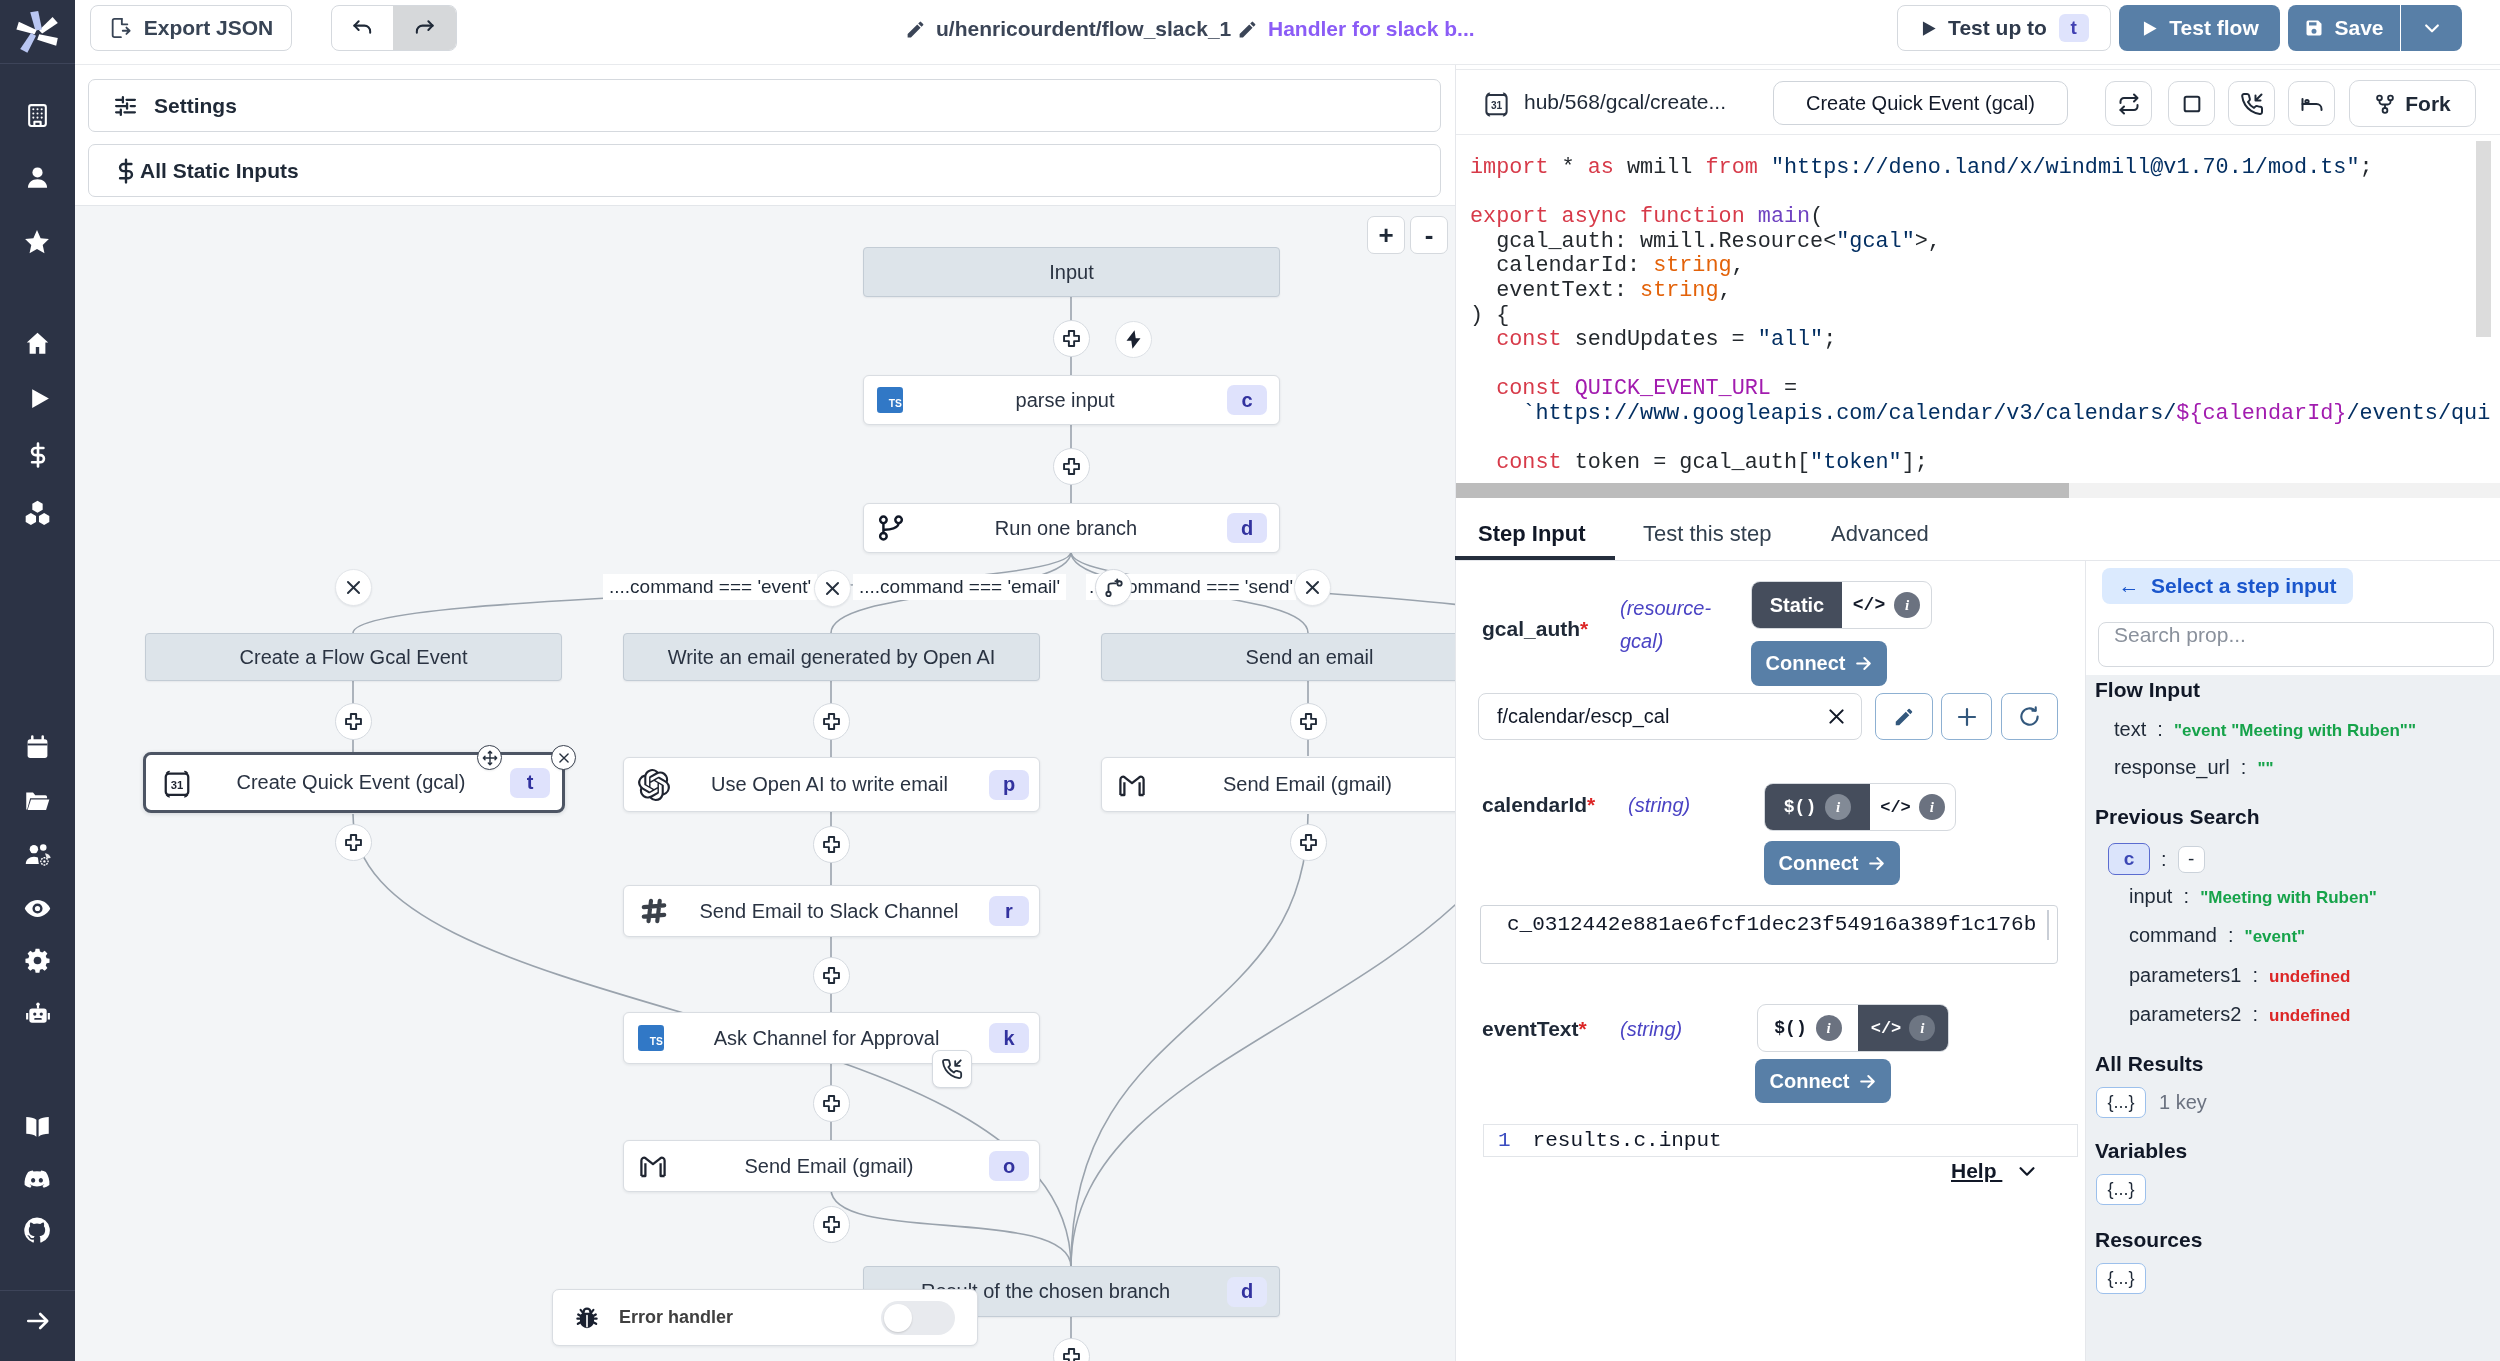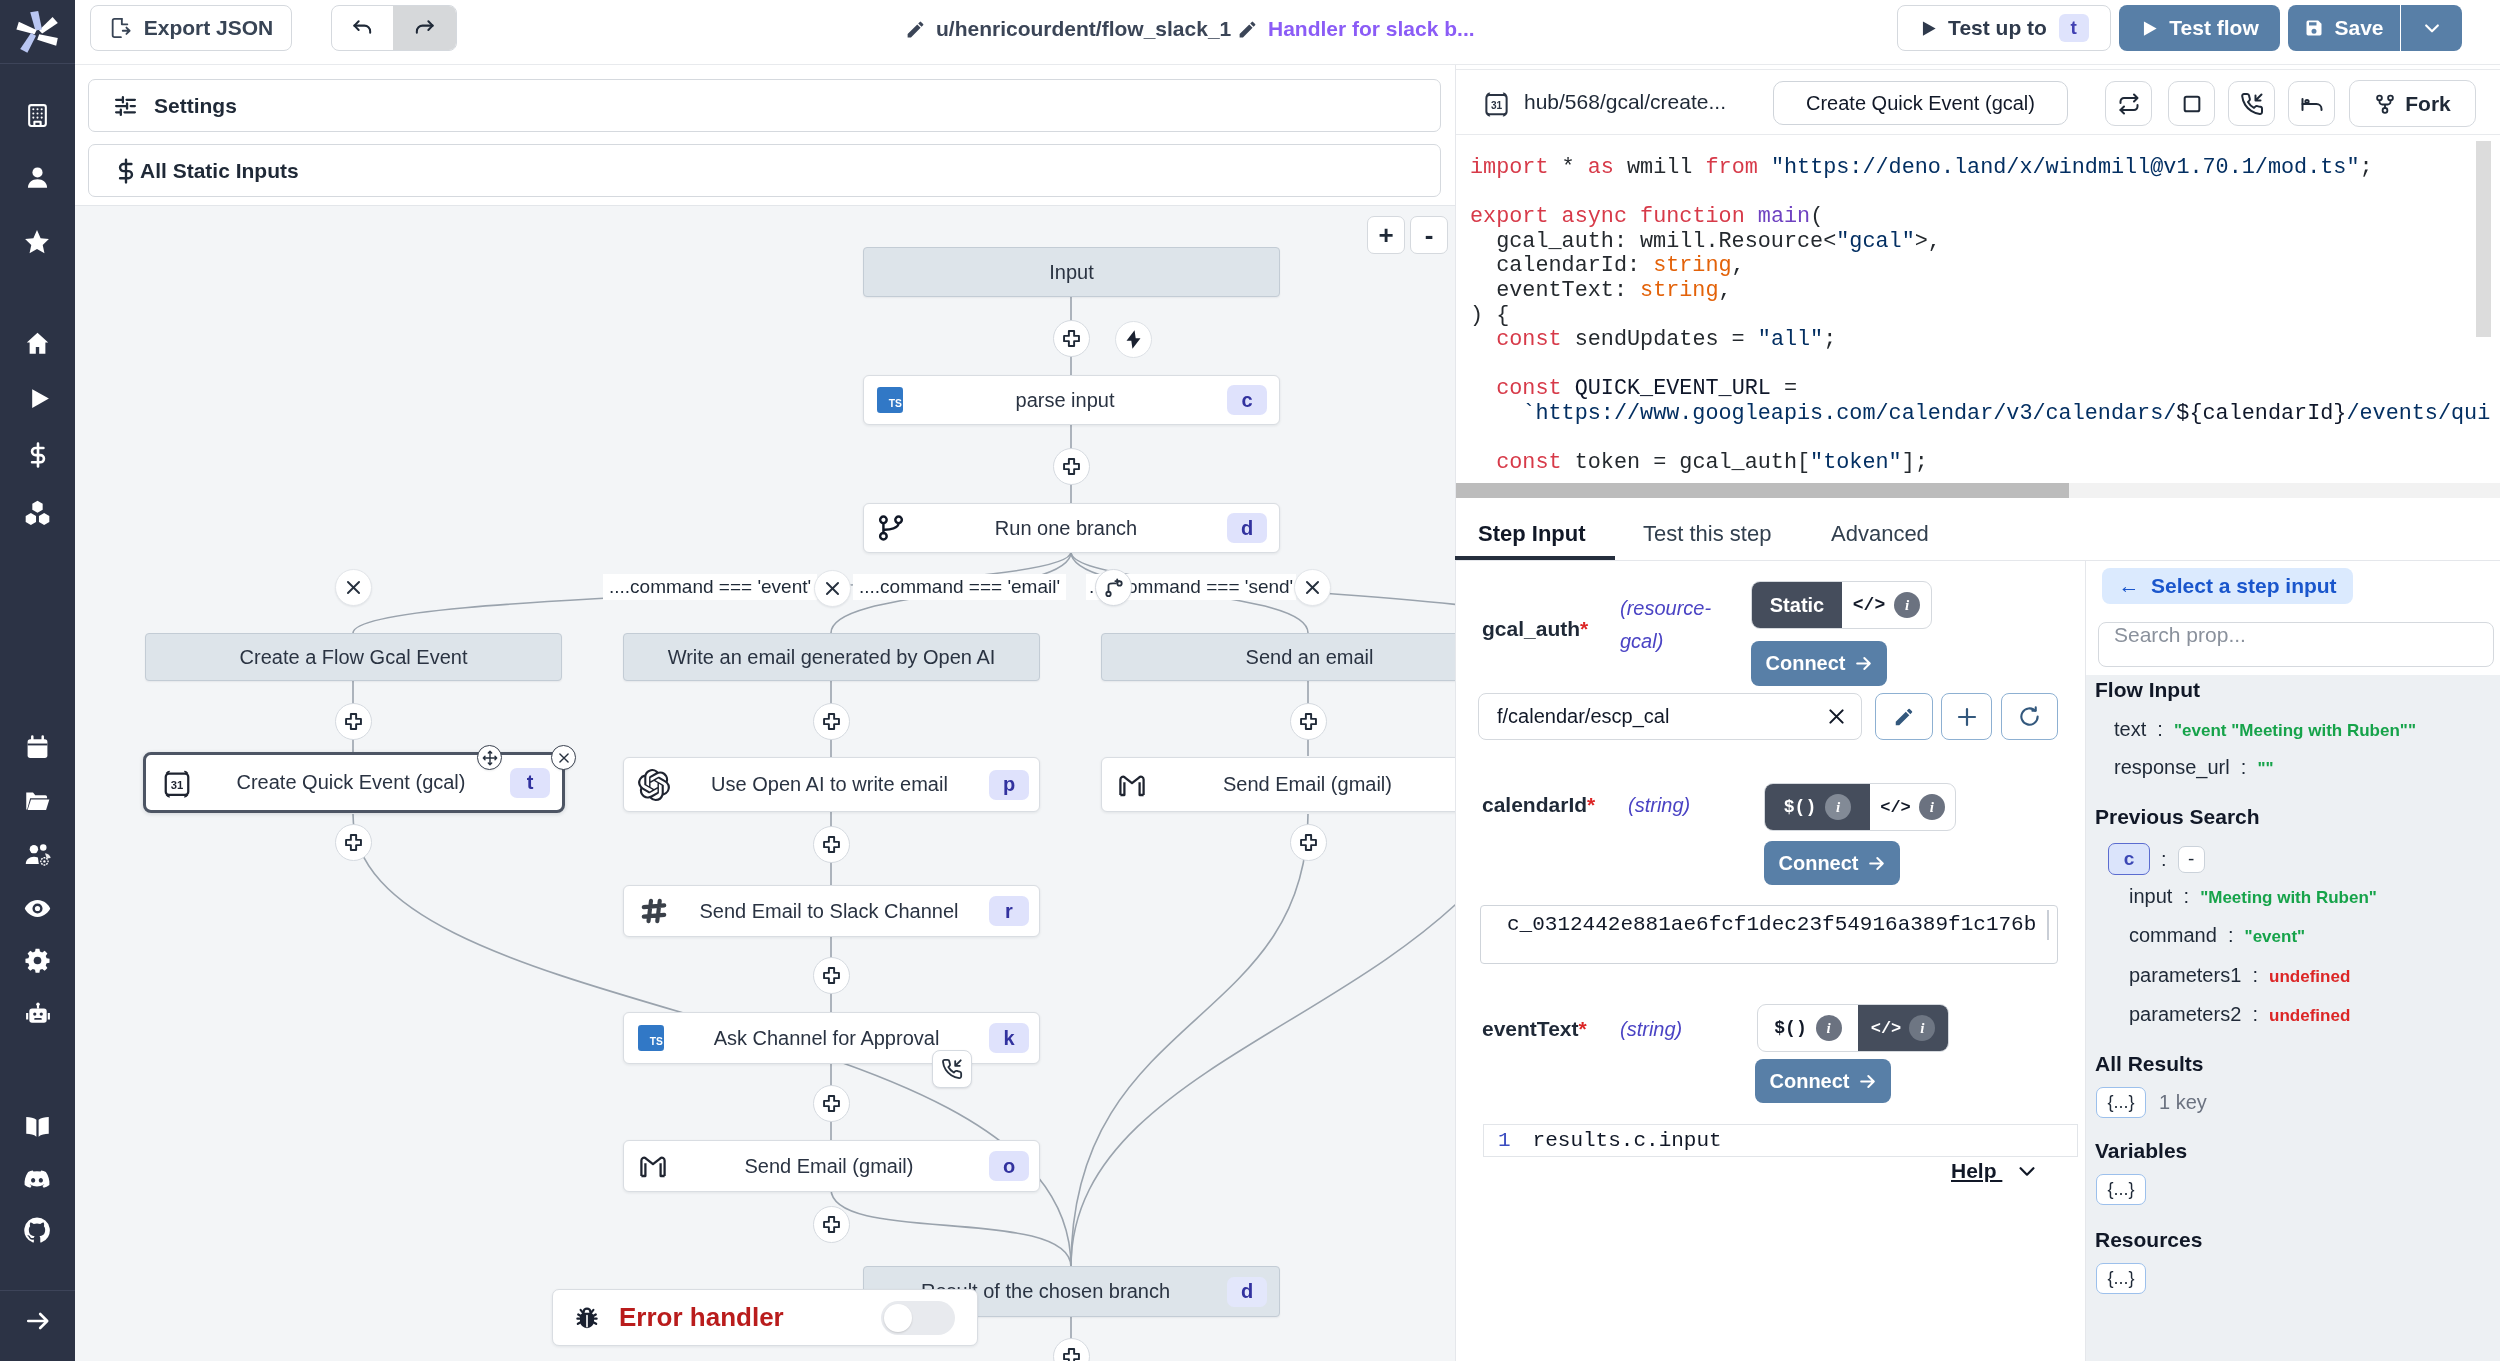--- a/index.html
+++ b/index.html
@@ -17,21 +17,21 @@
 .node{position:absolute;background:#fff;border:1px solid #d9dde2;border-radius:6px;box-shadow:0 1px 3px rgba(16,24,40,.08);display:flex;align-items:center;font-size:20px;color:#2a3342;box-sizing:border-box;z-index:5}
 .hnode{position:absolute;background:#dde4ea;border:1px solid #c3ccd5;border-radius:4px;display:flex;align-items:center;justify-content:center;font-size:20px;color:#2a3342;box-sizing:border-box;z-index:5;box-shadow:0 1px 2px rgba(16,24,40,.06)}
 .badge{position:absolute;background:#dfe2fc;color:#32329f;font-weight:700;border-radius:7px;width:40px;height:30px;display:flex;align-items:center;justify-content:center;font-size:20px}
 .plus{position:absolute;width:37px;height:37px;border-radius:50%;background:#fff;border:1px solid #d5dae0;display:flex;align-items:center;justify-content:center;z-index:6;box-sizing:border-box}
 .xcircle{position:absolute;width:37px;height:37px;border-radius:50%;background:#fff;border:1px solid #e3e6ea;display:flex;align-items:center;justify-content:center;z-index:7;box-sizing:border-box;box-shadow:0 1px 2px rgba(16,24,40,.08);font-size:24px;color:#26303e}
 .blabel{position:absolute;background:#fff;font-size:19px;color:#1f2937;z-index:6;white-space:nowrap;padding:2px 6px}
 
 .rhead{left:1456px;top:69px;width:1044px;height:66px;background:#fff;border-top:1px solid #e8eaed;border-bottom:1px solid #e8eaed;z-index:10;box-sizing:border-box}
 .code{left:1456px;top:135px;width:1044px;height:348px;background:#fff;z-index:10;overflow:hidden}
 .codeline{position:absolute;left:14px;white-space:pre;font-family:"Liberation Mono",monospace;font-size:21.8px;line-height:24.6px;color:#24292e}
-.kw{color:#d73a49}.fn{color:#6f42c1}.str{color:#032f62}.cst{color:#0f172a}.typ{color:#e36209}
+.kw{color:#d73a49}.fn{color:#6f42c1}.str{color:#032f62}.cst{color:#a21caf}.typ{color:#e36209}
 .tabs{left:1456px;top:500px;width:1044px;height:61px;background:#fff;border-bottom:1px solid #e5e7eb;z-index:10;box-sizing:border-box}
 .form{left:1456px;top:561px;width:628px;height:800px;background:#fff;z-index:10}
 .props{left:2085px;top:561px;width:415px;height:800px;background:#fff;border-left:1px solid #e5e7eb;z-index:10;box-sizing:border-box}
 .darkseg{background:#454d5c;color:#fff;font-weight:700;display:flex;align-items:center;justify-content:center}
 .connect{position:absolute;background:#587fa7;color:#fff;font-weight:700;font-size:20px;border-radius:8px;display:flex;align-items:center;justify-content:center}
 .ibtn{position:absolute;border:1px solid #8db0d2;border-radius:8px;background:#fff;display:flex;align-items:center;justify-content:center;box-sizing:border-box}
 .lbl{font-weight:700;font-size:21px;color:#1f2937}
 .ital{font-style:italic;color:#4a43c4;font-size:20px}
 .green{color:#16a34a;font-weight:700;font-size:17px}
 .red{color:#dc2626;font-weight:700;font-size:17px}
@@ -451,21 +451,21 @@
     </div>
 
 <div class="abs" style="left:552px;top:1289px;width:426px;height:57px;background:#fff;border:1px solid #d9dde2;border-radius:7px;z-index:9;display:flex;align-items:center;box-sizing:border-box;box-shadow:0 1px 3px rgba(16,24,40,.08)">
 <svg width="28" height="28" viewBox="0 0 24 24" fill="none" stroke="#1a2130" stroke-width="2" stroke-linecap="round" style="margin-left:20px">
         <path d="M9 8.5V7a3 3 0 0 1 6 0v1.5"></path>
         <path d="M8.5 7.5L6.5 5M15.5 7.5l2-2.5" stroke-width="1.8"></path>
         <path d="M12 19.7a5 5 0 0 1-5-5v-3.4a2.8 2.8 0 0 1 2.8-2.8h4.4a2.8 2.8 0 0 1 2.8 2.8v3.4a5 5 0 0 1-5 5z" fill="#1a2130"></path>
         <path d="M12 10v9.5" stroke="#fff" stroke-width="1.4"></path>
         <path d="M7 12.5H3.8M7 15.5l-2.8 1.5M20.2 12.5H17M19.8 17l-2.8-1.5M4.5 9L7 10.5M19.5 9L17 10.5"></path>
       </svg>
-<span style="margin-left:18px;font-size:26px;font-weight:700;color:#b91c1c">Error handler</span>
+<span style="margin-left:18px;font-size:18px;font-weight:700;color:#404040">Error handler</span>
 <div style="margin-left:auto;margin-right:22px;width:74px;height:34px;background:#e8eaee;border-radius:17px;position:relative">
         <div style="position:absolute;left:3px;top:3px;width:28px;height:28px;background:#fff;border-radius:50%;box-shadow:0 1px 2px rgba(0,0,0,.15)"></div>
       </div>
 </div>
 </div>
 <div id="rightpanel">
 <div class="abs" style="left:1455px;top:0;width:1px;height:1361px;background:#e5e7eb;z-index:12"></div>
 
 <div class="abs rhead"></div>
 <div class="abs" style="z-index:15">

